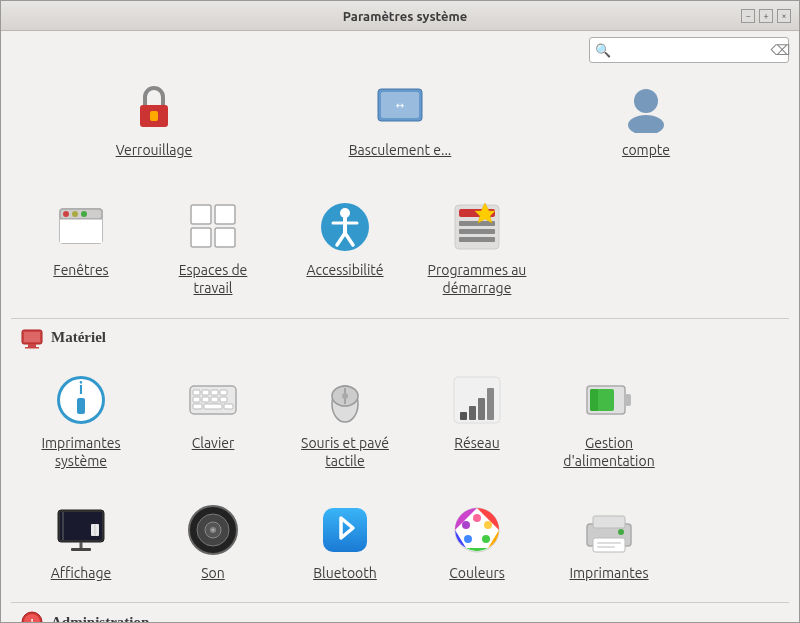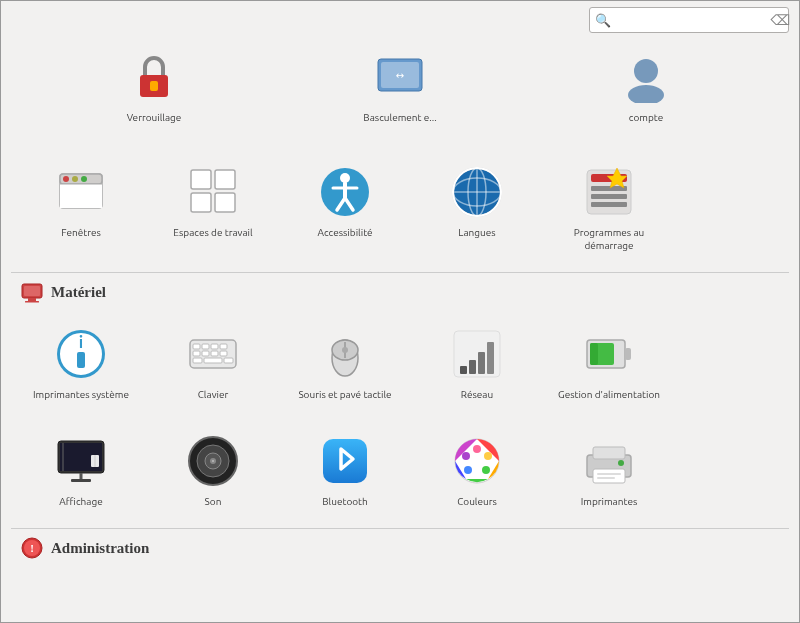--- a/index.html
+++ b/index.html
@@ -140,31 +140,41 @@
       display: flex;
       align-items: center;
       justify-content: center;
       margin-bottom: 6px;
     }
     .item-icon svg {
       width: 52px;
       height: 52px;
     }
     .item-label {
-      font-size: 10px;
+      font-size: 14px;
       color: #3c3c3c;
       line-height: 1.3;
       text-align: center;
+      text-decoration: underline;
     }
   </style>
 </head>
 <body>
 
 <div class="window">
 
+  <div class="titlebar">
+    <div style="width:60px;"></div>
+    <div class="titlebar-title">Paramètres système</div>
+    <div class="window-controls">
+      <div class="win-btn">−</div>
+      <div class="win-btn">+</div>
+      <div class="win-btn">×</div>
+    </div>
+  </div>
 
   <div class="search-bar">
     <div class="search-box">
       <span class="search-icon-svg">🔍</span>
       <input class="search-input" type="text" value="" style="">
       <span class="clear-btn">⌫</span>
     </div>
   </div>
 
   <div class="content">
@@ -237,33 +247,20 @@
             <circle cx="26" cy="12" r="5" fill="white"></circle>
             <line x1="26" y1="17" x2="26" y2="32" stroke="white" stroke-width="4" stroke-linecap="round"></line>
             <line x1="14" y1="22" x2="38" y2="22" stroke="white" stroke-width="3" stroke-linecap="round"></line>
             <line x1="26" y1="32" x2="18" y2="44" stroke="white" stroke-width="3.5" stroke-linecap="round"></line>
             <line x1="26" y1="32" x2="34" y2="44" stroke="white" stroke-width="3.5" stroke-linecap="round"></line>
           </svg>
         </div>
         <span class="item-label">Accessibilité</span>
       </div>
 
-      <div class="item">
-        <div class="item-icon">
-          <svg viewBox="0 0 52 52">
-            <circle cx="26" cy="26" r="24" fill="#1a6aad" stroke="#ccc" stroke-width="2"></circle>
-            <ellipse cx="26" cy="26" rx="9" ry="24" fill="none" stroke="rgba(255,255,255,0.5)" stroke-width="1.5"></ellipse>
-            <line x1="2" y1="26" x2="50" y2="26" stroke="rgba(255,255,255,0.5)" stroke-width="1.5"></line>
-            <line x1="26" y1="2" x2="26" y2="50" stroke="rgba(255,255,255,0.5)" stroke-width="1.5"></line>
-            <ellipse cx="26" cy="26" rx="24" ry="14" fill="none" stroke="rgba(255,255,255,0.5)" stroke-width="1.5"></ellipse>
-            <circle cx="26" cy="26" r="24" fill="none" stroke="white" stroke-width="2"></circle>
-          </svg>
-        </div>
-        <span class="item-label">Langues</span>
-      </div>
 
       <div class="item">
         <div class="item-icon">
           <svg viewBox="0 0 52 52">
             <rect x="4" y="4" width="44" height="44" rx="4" fill="#e0dedd" stroke="#ccc" stroke-width="1"></rect>
             <rect x="8" y="8" width="36" height="8" rx="2" fill="#cc3333"></rect>
             <rect x="8" y="20" width="36" height="5" rx="1" fill="#888"></rect>
             <rect x="8" y="28" width="36" height="5" rx="1" fill="#888"></rect>
             <rect x="8" y="36" width="36" height="5" rx="1" fill="#888"></rect>
             <polygon points="34,2 38,10 44,10 39,15 41,22 34,18 27,22 29,15 24,10 30,10" fill="#ffcc00" stroke="#e6a800" stroke-width="0.5"></polygon>

